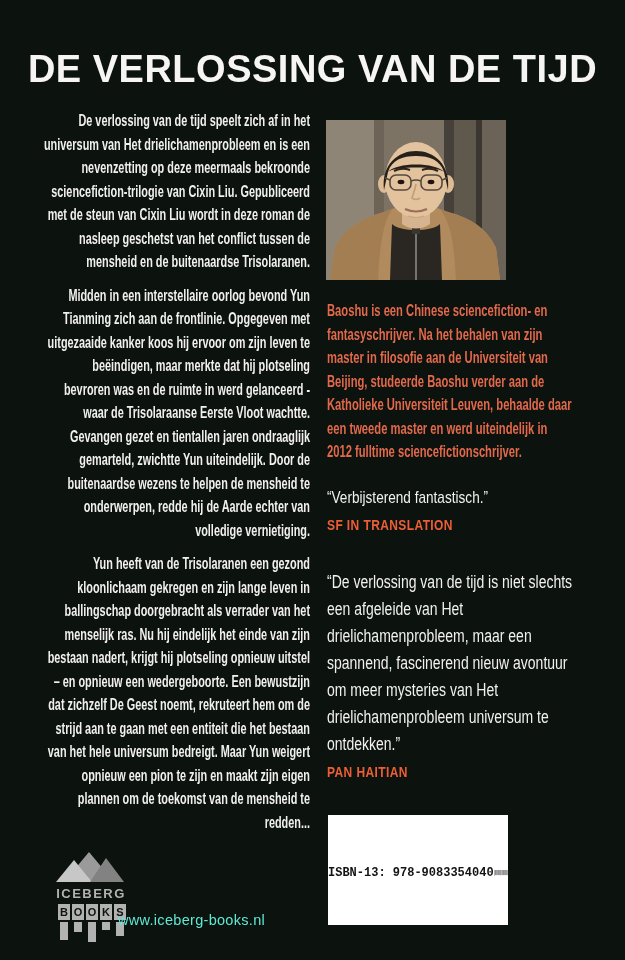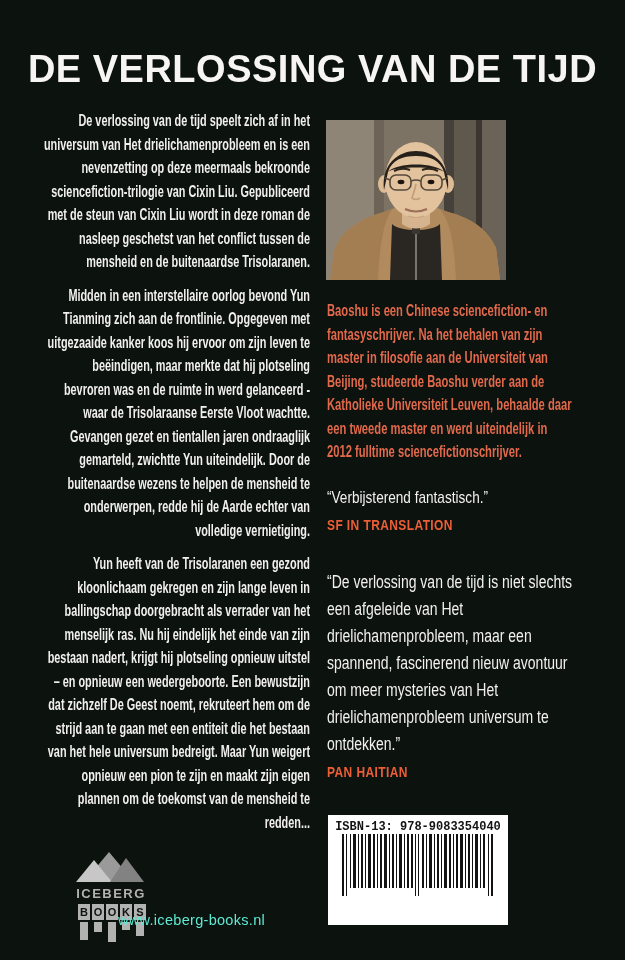--- a/index.html
+++ b/index.html
@@ -28,32 +28,32 @@
   }
   .review{position:absolute;left:327px;transform:scaleX(.80);transform-origin:top left;}
   .review .quote{color:#f2f1ef;font-size:17px;line-height:26px;}
   .review-2 .quote{font-size:17.5px;line-height:27px;}
   .review .source{color:#ec5f36;font-weight:bold;font-size:15px;letter-spacing:.5px;margin-top:5px;}
   .review-1{top:477px;width:300px;}
   .review-2{top:561px;width:322px;}
   
   .barcode-box{
     position:absolute;left:328px;top:807px;width:180px;height:110px;background:#ffffff;
-    display:flex;flex-direction:column;align-items:center;padding-top:5px;box-sizing:border-box;
+    display:flex;flex-direction:row;align-items:center;padding-top:5px;box-sizing:border-box;
   }
   .isbn-label{
     font-family:"Liberation Mono",monospace;font-weight:bold;color:#131313;
     font-size:12px;letter-spacing:0;white-space:nowrap;
   }
   .barcode-number{
     font-family:"DejaVu Sans Mono",monospace;color:#131313;font-size:17px;
     margin-top:-2px;white-space:nowrap;
   }
   
-  .logo{position:absolute;left:76px;top:840px;width:70px;}
+  .logo{position:absolute;left:56px;top:840px;width:70px;}
   .website{
     position:absolute;left:118px;top:904px;color:#5eead4;font-size:14.5px;letter-spacing:.3px;
   }
 </style>
 </head>
 <body>
 
 <div class="page">
 
   <div class="title">DE VERLOSSING VAN DE TIJD</div>

